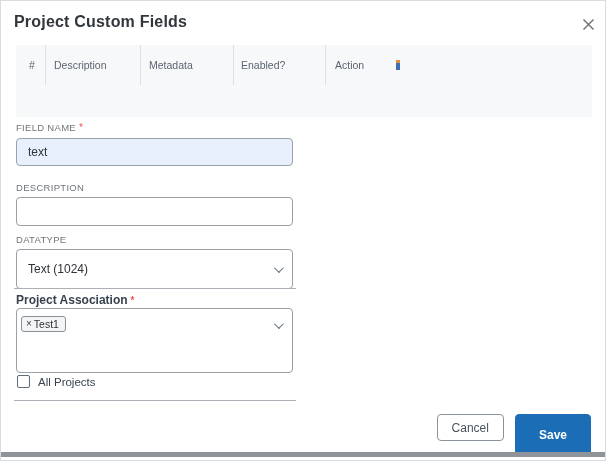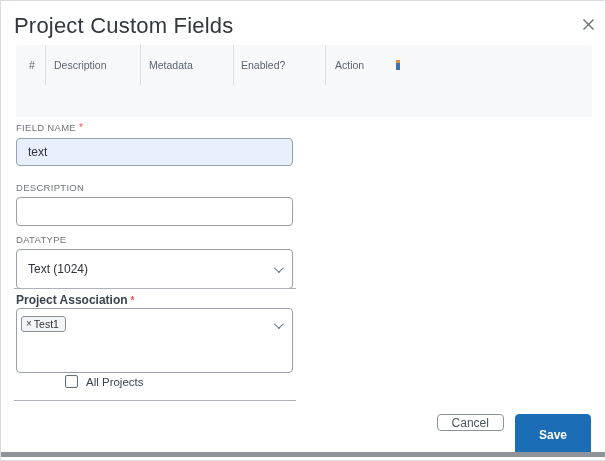--- a/index.html
+++ b/index.html
@@ -2,21 +2,21 @@
 <html><head>
 <meta charset="utf-8">
 <style>
   * { margin:0; padding:0; box-sizing:border-box; }
   html,body { width:606px; height:461px; background:#fff; }
   body { font-family:"Liberation Sans","DejaVu Sans",sans-serif; }
   .modal { position:relative; width:606px; height:461px; background:#fff;
            border:1px solid #d8dbe0; overflow:hidden; }
 
   
-  .title { position:absolute; left:13px; top:12px; font-size:22px; font-weight:400;
+  .title { position:absolute; left:13px; top:12px; font-size:16px; font-weight:700;
            color:#32373c; letter-spacing:.2px; }
   .btn-add { position:absolute; right:32px; top:12px; height:24px; padding:0 11px;
              background:#fff; border:1px solid #2b72b8; border-radius:4px;
              font-size:10.5px; color:#3f4a55; font-family:inherit; cursor:pointer; }
   .close-x { position:absolute; right:9px; top:16px; width:15px; height:15px;
              cursor:pointer; }
   .close-x svg { display:block; }
 
   
   .cf-table { position:absolute; left:15px; top:44px; width:576px; height:72px;
@@ -63,21 +63,21 @@
          border-radius:3px; background:#f4f5f6; padding:1px 6px 1px 4px;
          font-size:10.5px; color:#2f3237; cursor:pointer; }
   .tag .x { font-size:10px; color:#3a3f45; cursor:pointer; }
   .chk-row { position:absolute; left:16px; display:flex; align-items:center; gap:8px; }
   .chk-box { width:13px; height:13px; border:1px solid #5f6b76; border-radius:2px;
              background:#fff; cursor:pointer; }
   .chk-lbl { font-size:11.5px; color:#39434e; }
 
   
   .footer { position:absolute; right:14px; top:413px; display:flex; gap:11px; }
-  .btn-cancel { height:17px; padding:0 14px; background:#fff; border:1px solid #8b949e;
+  .btn-cancel { height:27px; padding:0 14px; background:#fff; border:1px solid #8b949e;
                 border-radius:4px; font-size:12px; color:#4a545e; font-family:inherit;
                 cursor:pointer; }
   .btn-save { height:41px; padding:0 23px; background:#1b6db6; border:1px solid #1b6db6;
               border-radius:4px; font-size:12px; font-weight:bold; color:#fff;
               font-family:inherit; cursor:pointer; }
   .bottom-bar { position:absolute; left:0; right:0; bottom:3px; height:5px;
                 background:#8f939a; }
 </style>
 </head>
 <body>
@@ -132,21 +132,21 @@
   </div>
 
   <div class="multiselect" style="top:307px;">
     <span class="tag">
       <span class="x">×</span>
       <span>Test1</span>
     </span>
     <span class="chev ms-chev"></span>
   </div>
 
-  <div class="chk-row" style="top:374px;margin-left:48px;">
+  <div class="chk-row" style="top:374px;">
     <span class="chk-box"></span>
     <span class="chk-lbl">All Projects</span>
   </div>
 
   <div class="divider" style="top:399px;"></div>
 
   <div class="footer">
     <button class="btn-cancel">Cancel</button>
     <button class="btn-save">Save</button>
   </div>

